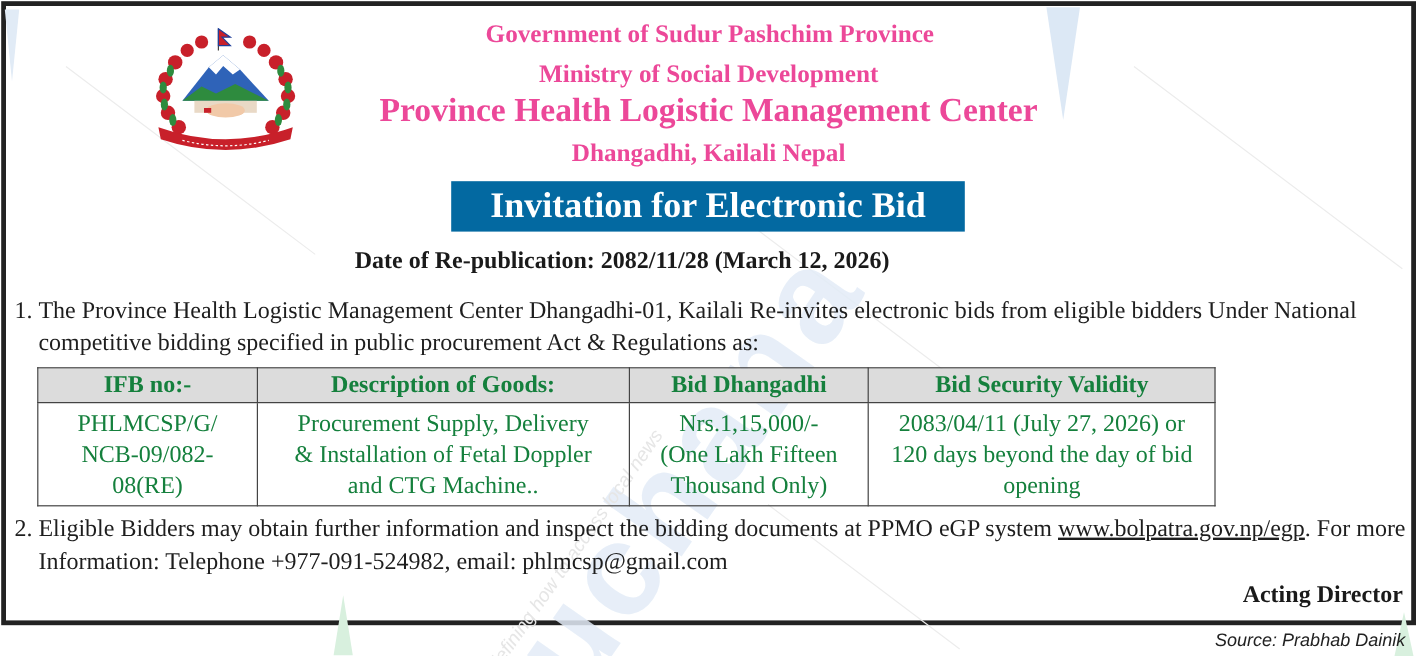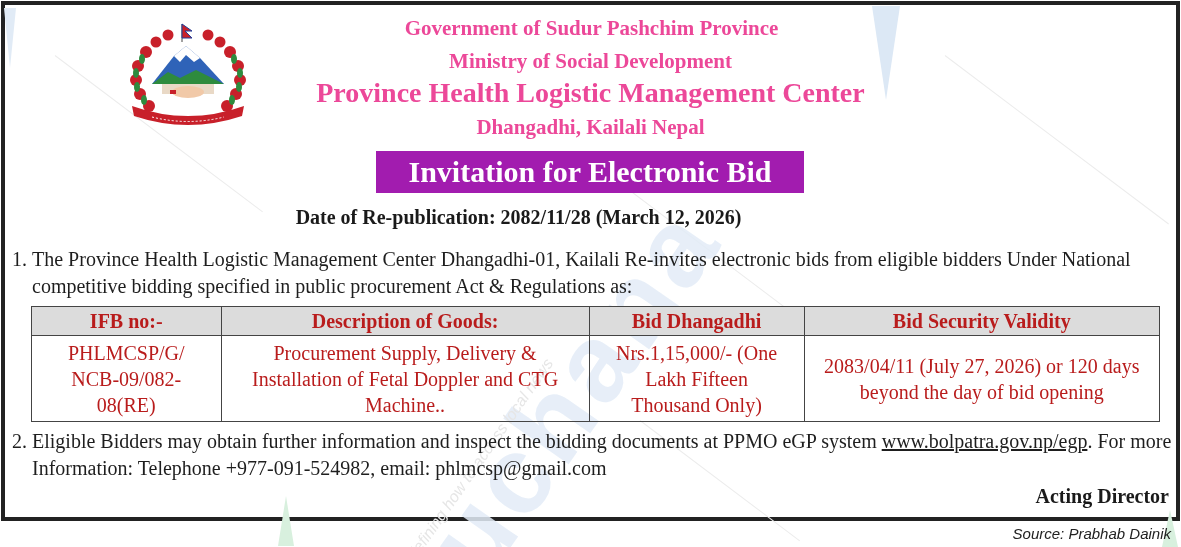--- a/index.html
+++ b/index.html
@@ -49,35 +49,35 @@
     .emblem { position: absolute; left: 122px; top: 22px; width: 132px; height: 104px; }
 
     .hdr { position: absolute; left: 0; width: 1181px; text-align: center; font-weight: bold; color: #ec4899; }
     .hdr-gov { top: 16px; font-size: 21px; left: 0; padding-left: 2px; }
     .hdr-min { top: 49px; font-size: 21px; }
     .hdr-center { top: 77px; font-size: 28px; }
     .hdr-city { top: 115px; font-size: 21px; }
 
     .title-box {
       position: absolute; left: 376px; top: 151px; width: 428px; height: 42px;
-      background: #a21caf; color: #ffffff; font-weight: bold; font-size: 30px;
+      background: #0369a1; color: #ffffff; font-weight: bold; font-size: 30px;
       text-align: center; line-height: 42px;
     }
     .date-line { position: absolute; top: 206px; left: 0; width: 1037px; text-align: center; font-weight: bold; font-size: 20px; }
 
     .para { position: absolute; left: 12px; width: 1160px; font-size: 20px; line-height: 27px; color: #1e1e1e; }
     .para .num { position: absolute; left: 0; top: 0; }
     .para .body { margin-left: 20px; display: block; }
     .para-1 { top: 246px; }
     .para-2 { top: 428px; }
     .u { text-decoration: underline; }
 
     table.ifb {
-      position: absolute; left: 31px; top: 306px; width: 1129px;
-      border-collapse: collapse; font-size: 20px; color: #b91c1c;
+      position: absolute; left: 31px; top: 306px; width: 982px;
+      border-collapse: collapse; font-size: 20px; color: #15803d;
     }
     table.ifb th, table.ifb td { border: 1.5px solid #444444; text-align: center; vertical-align: middle; }
     table.ifb th { background: #dcdcdc; font-weight: bold; height: 29px; font-size: 20px; }
     table.ifb td { height: 86px; line-height: 26px; padding: 0 6px; }
     .c1 { width: 190px; } .c2 { width: 372px; } .c3 { width: 216px; } .c4 { width: 360px; }
 
     .signature { position: absolute; right: 12px; top: 485px; font-weight: bold; font-size: 20px; }
     .source {
       position: absolute; right: 10px; top: 525px; font-family: "Liberation Sans", sans-serif;
       font-style: italic; font-size: 15px; color: #222222; margin-left: 30px;

